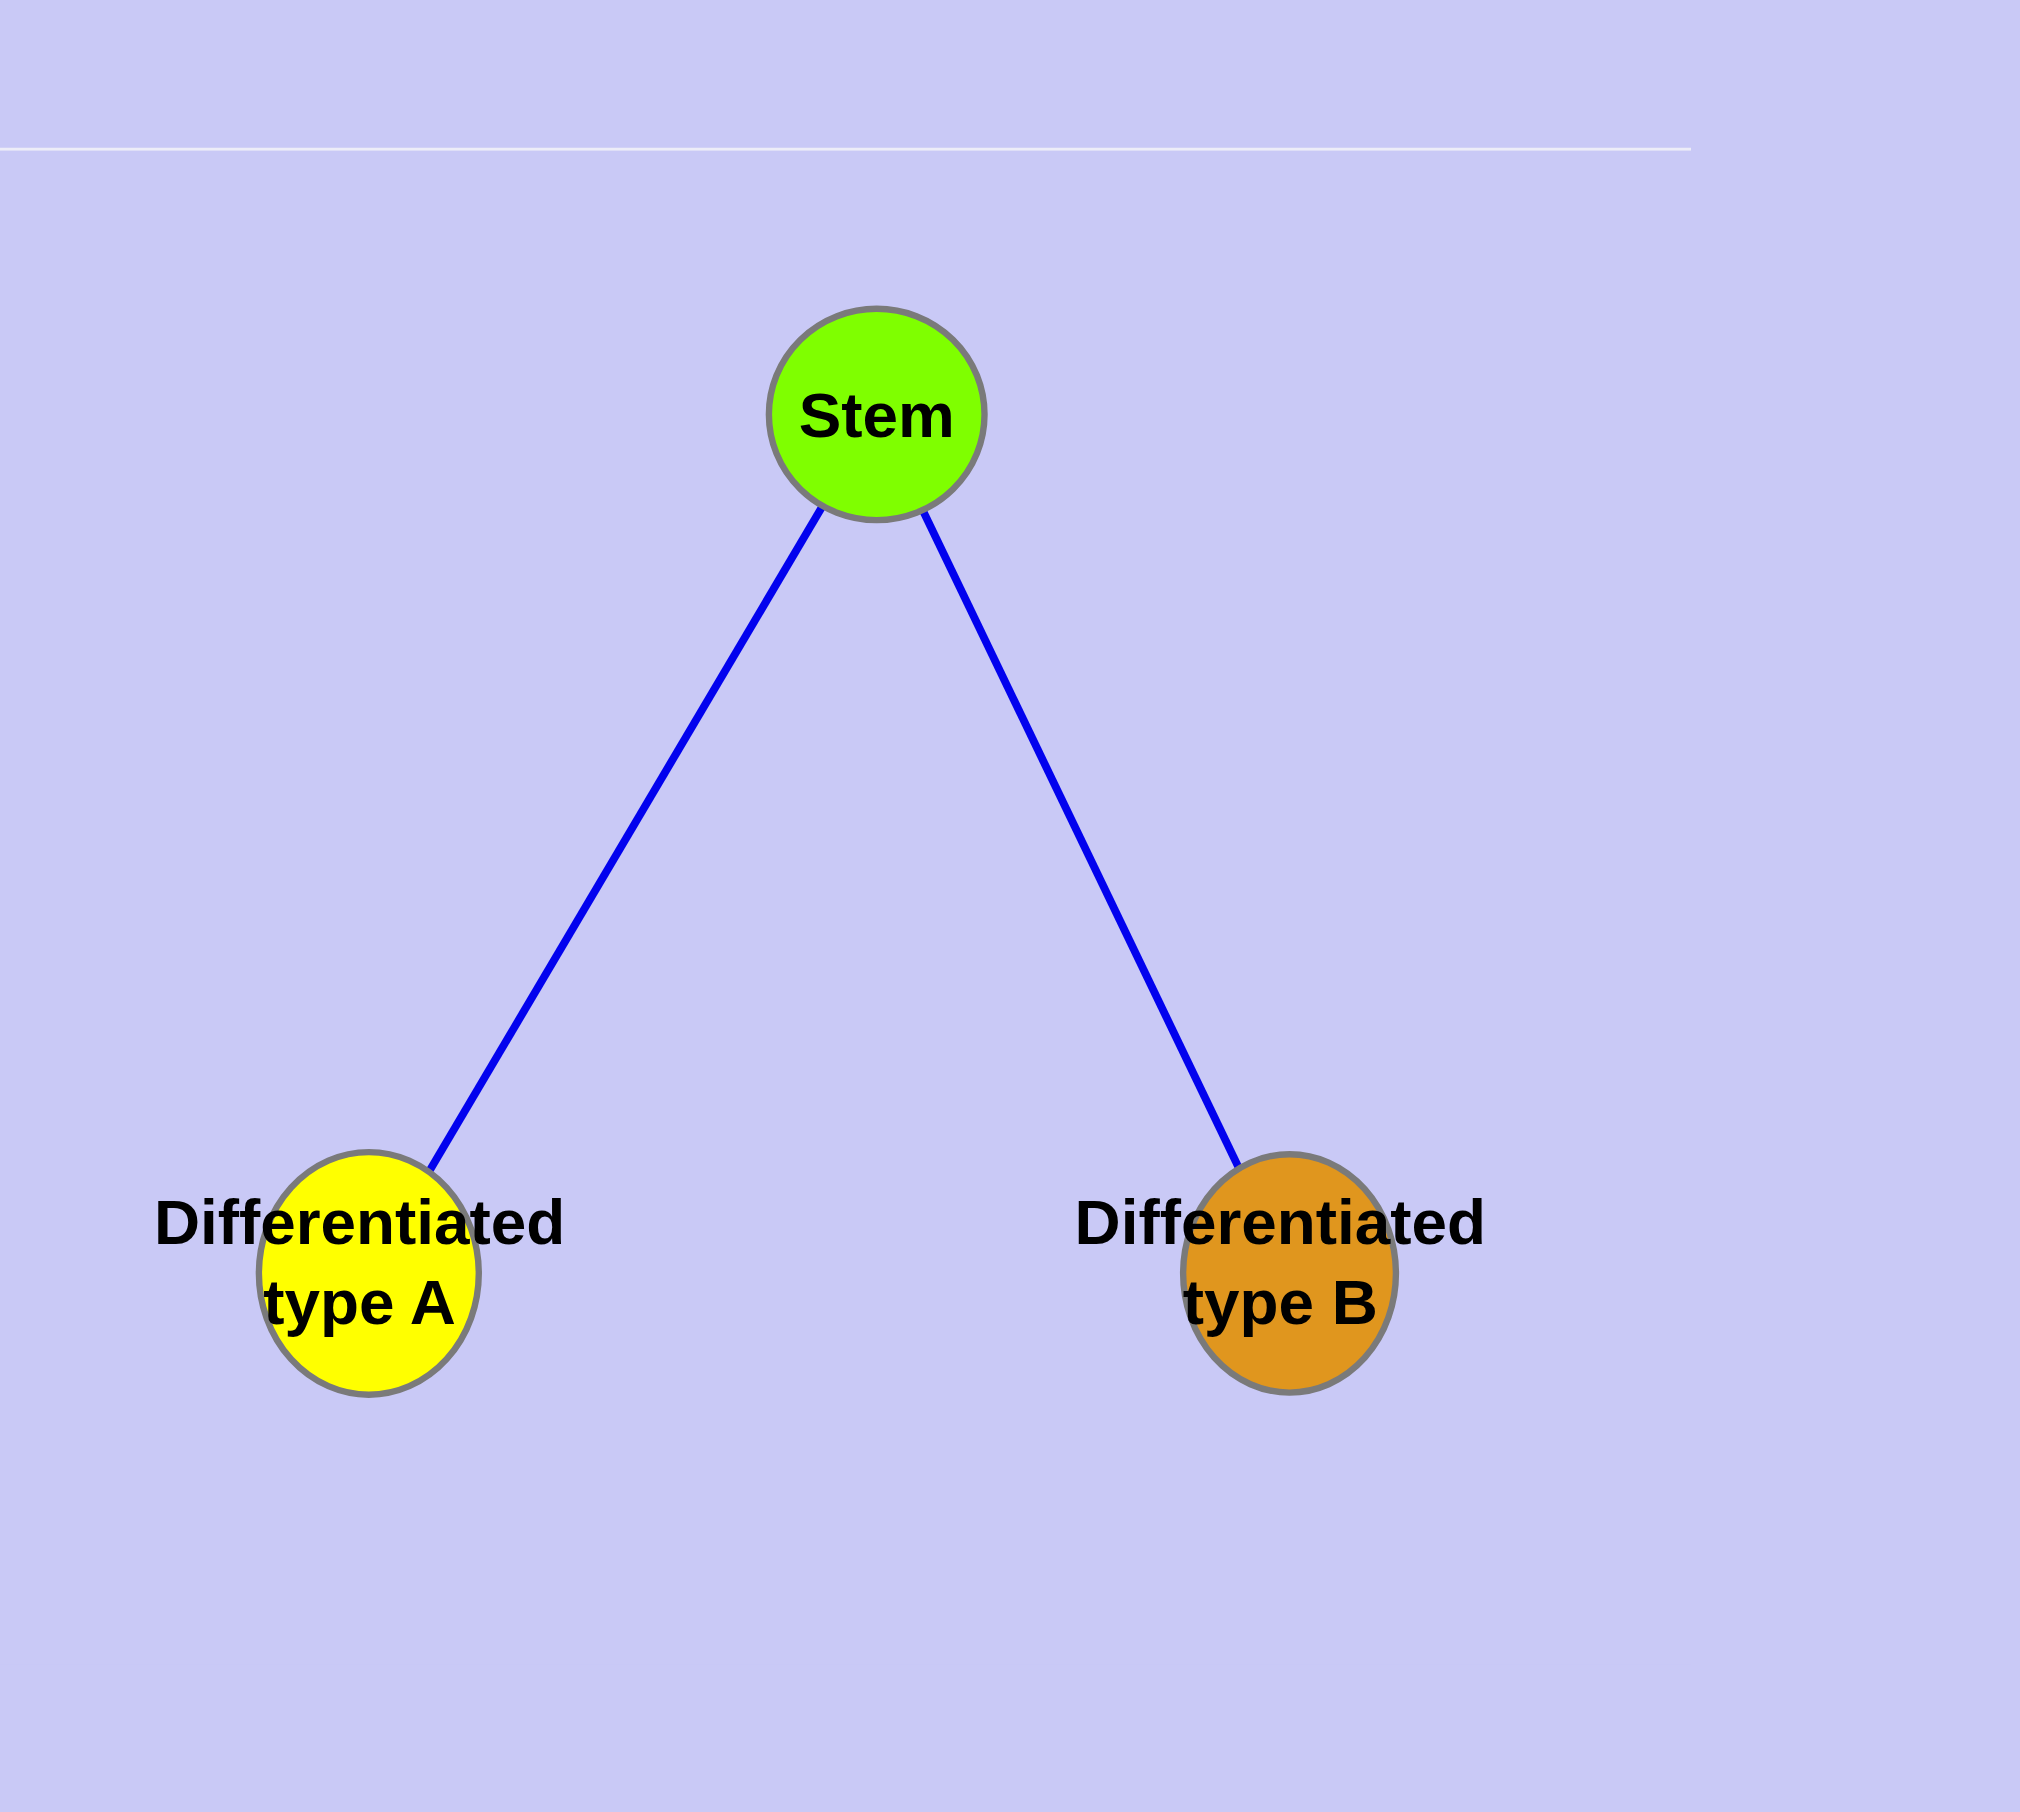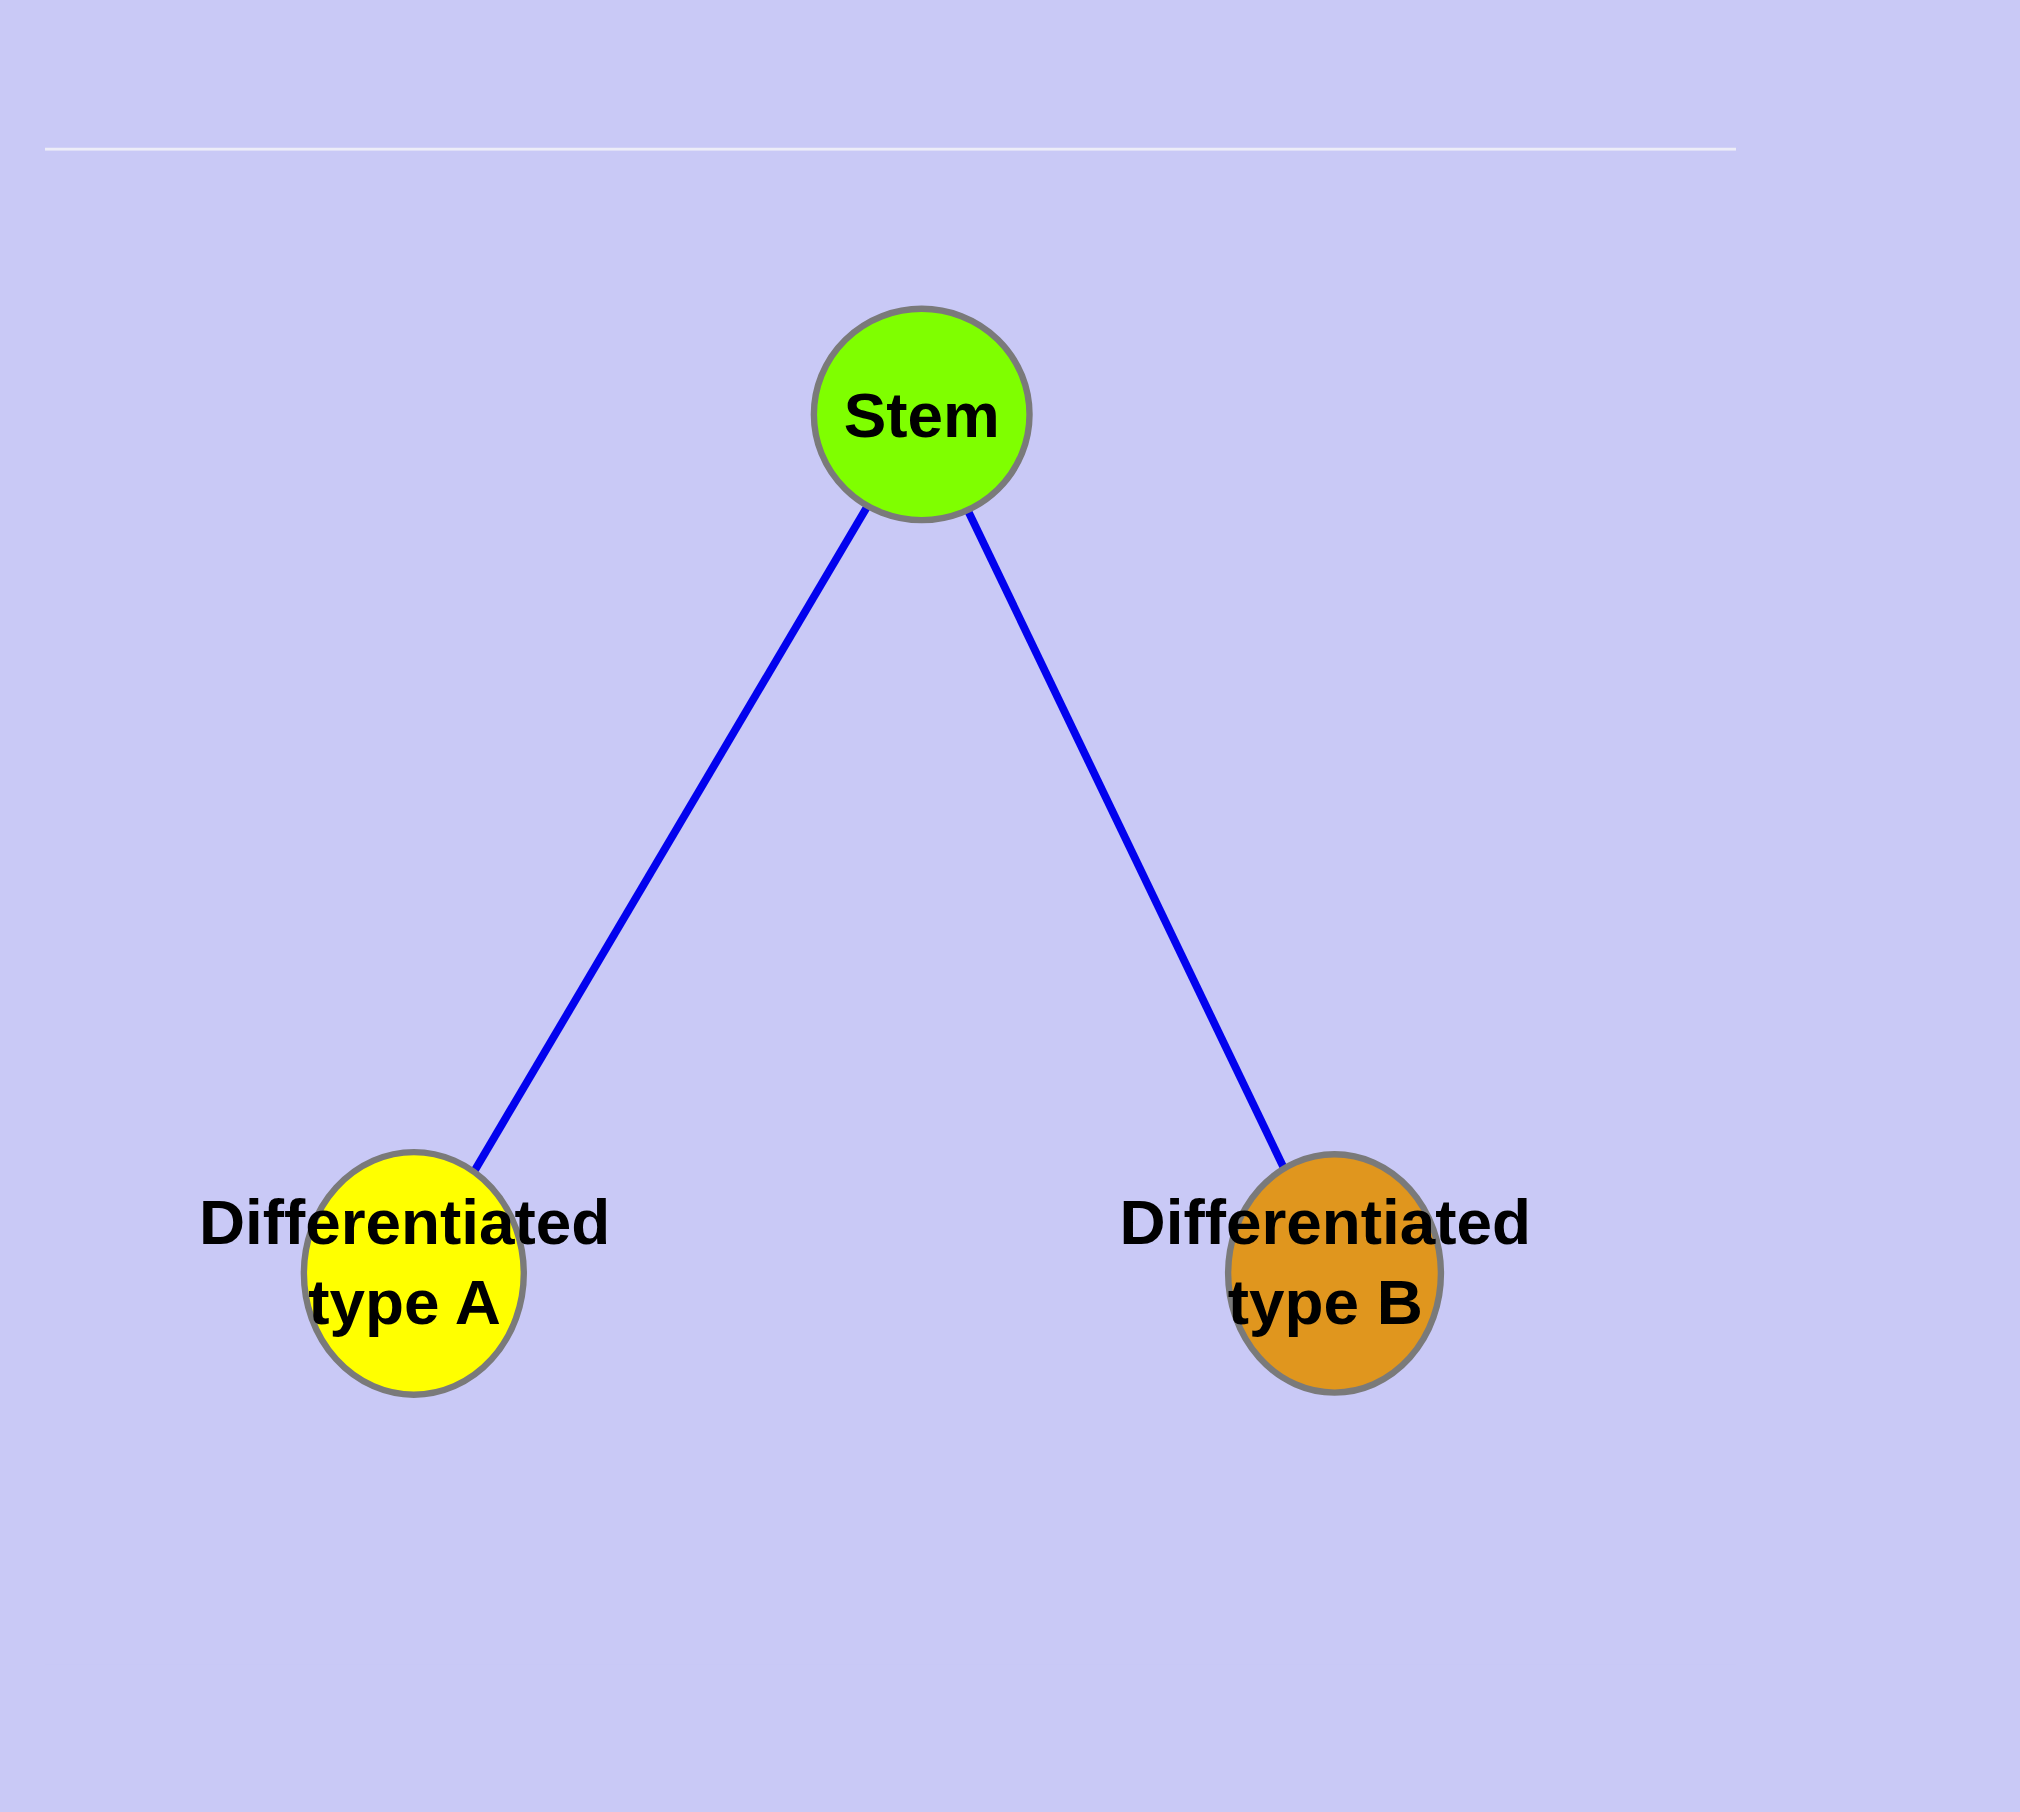--- a/index.html
+++ b/index.html
@@ -6,21 +6,20 @@
     margin: 0;
     padding: 0;
     background: #C9C9F6;
     font-family: "Liberation Sans", sans-serif;
   }
   .stage {
     position: relative;
     width: 1691px;
     height: 1812px;
     overflow: hidden;
-    margin-left: 45px;
   }
   svg {
     display: block;
     width: 100%;
     height: 100%;
   }
   .node-label {
     font-family: "Liberation Sans", "DejaVu Sans", sans-serif;
     font-weight: bold;
     font-size: 90px;

